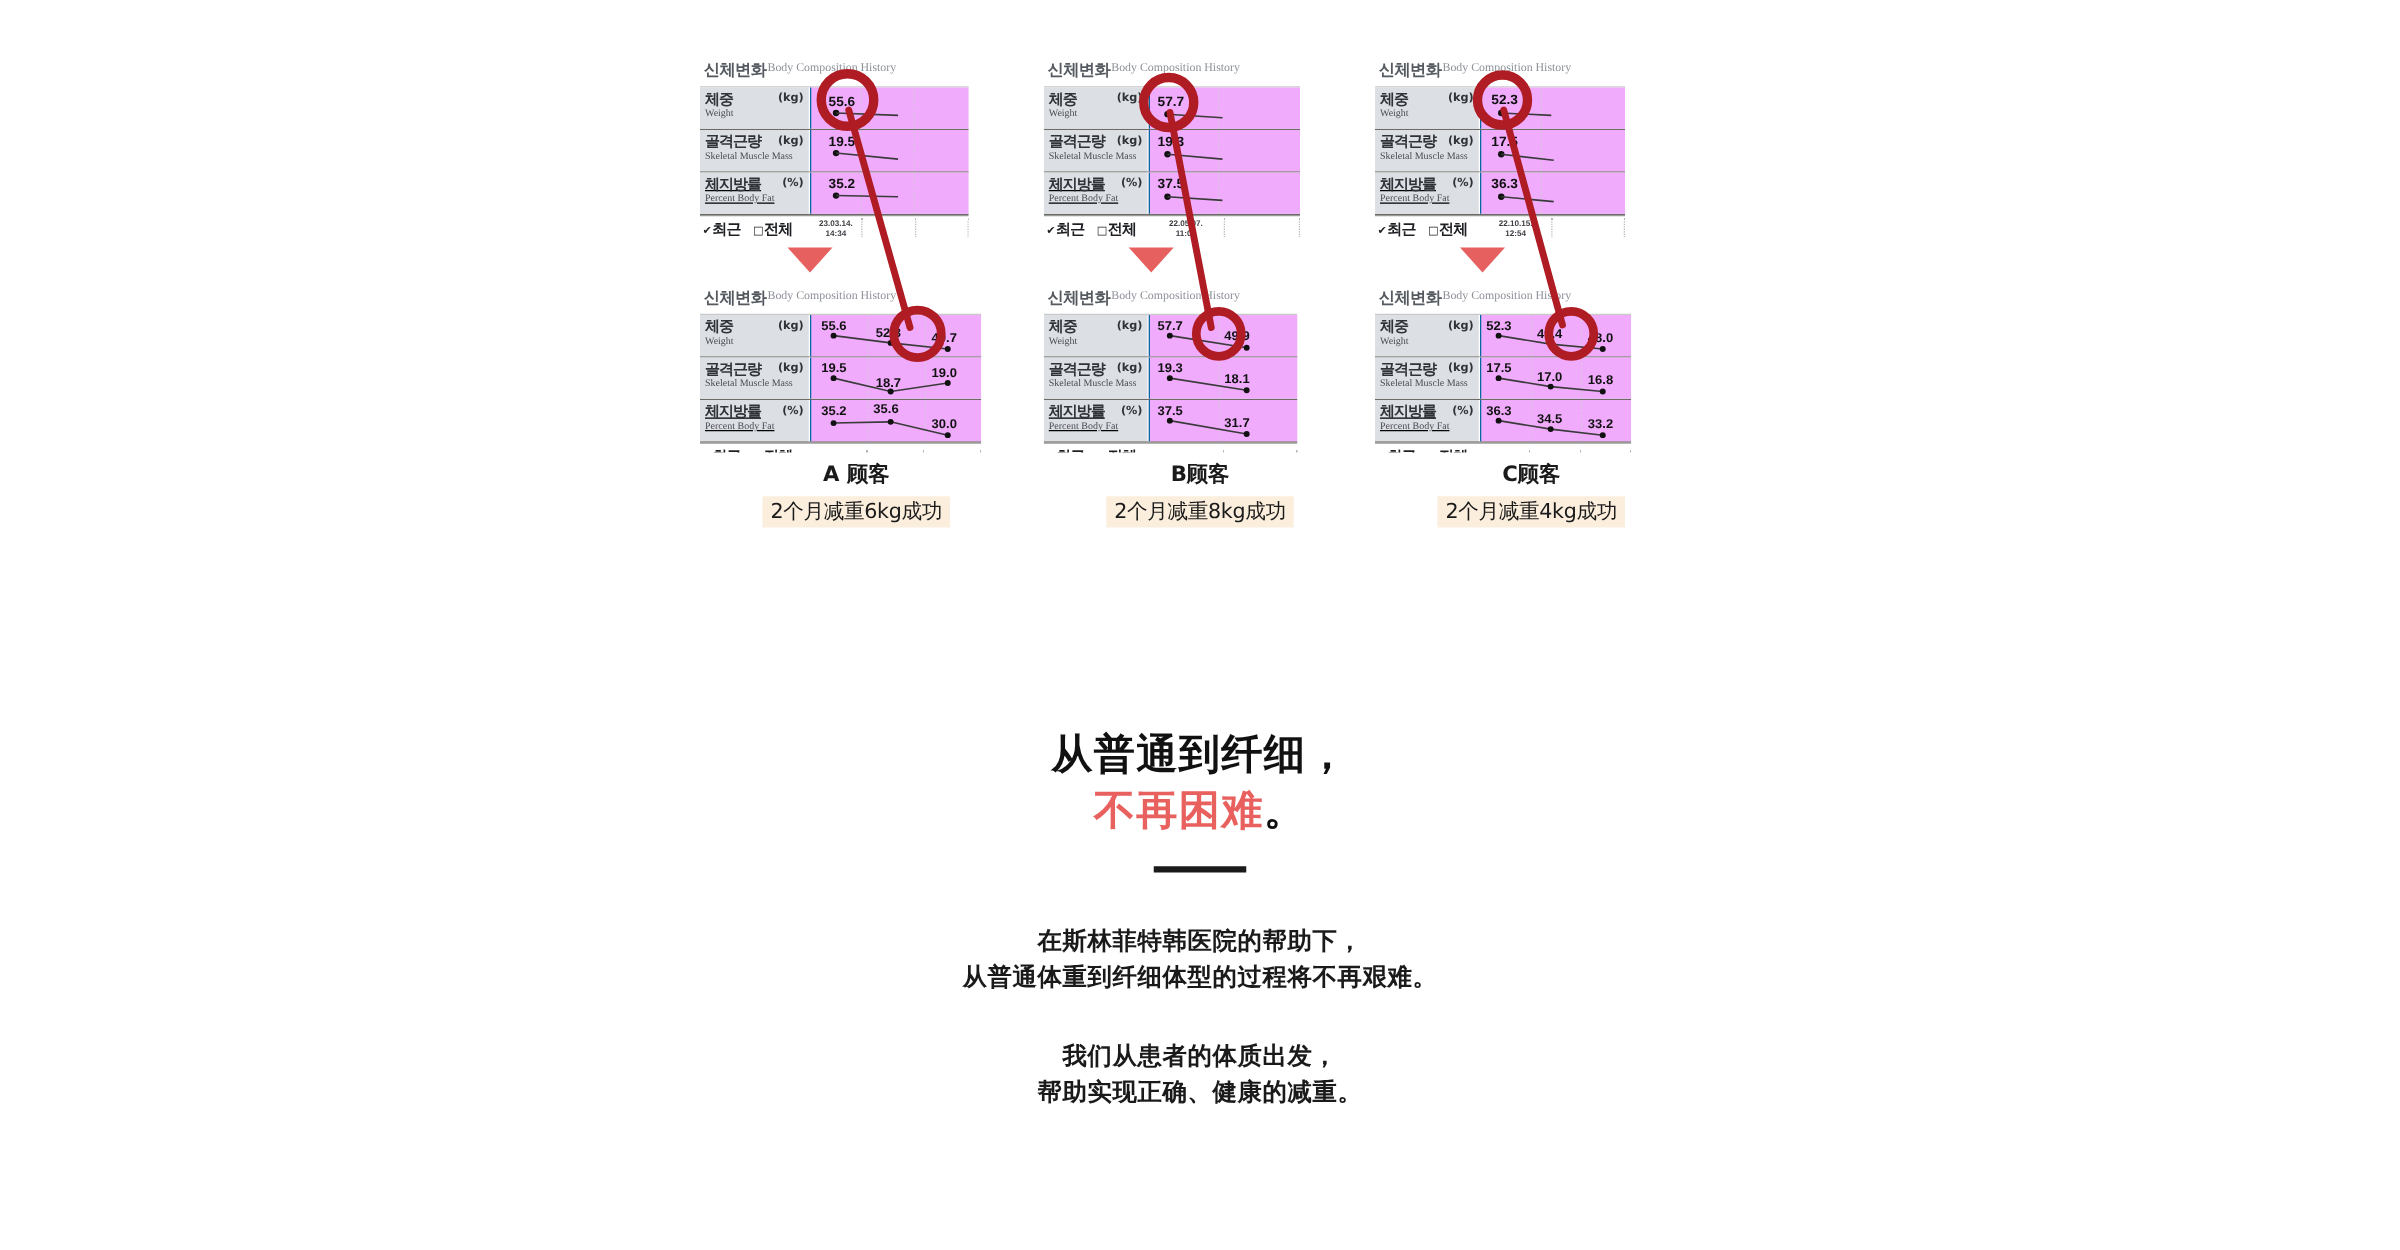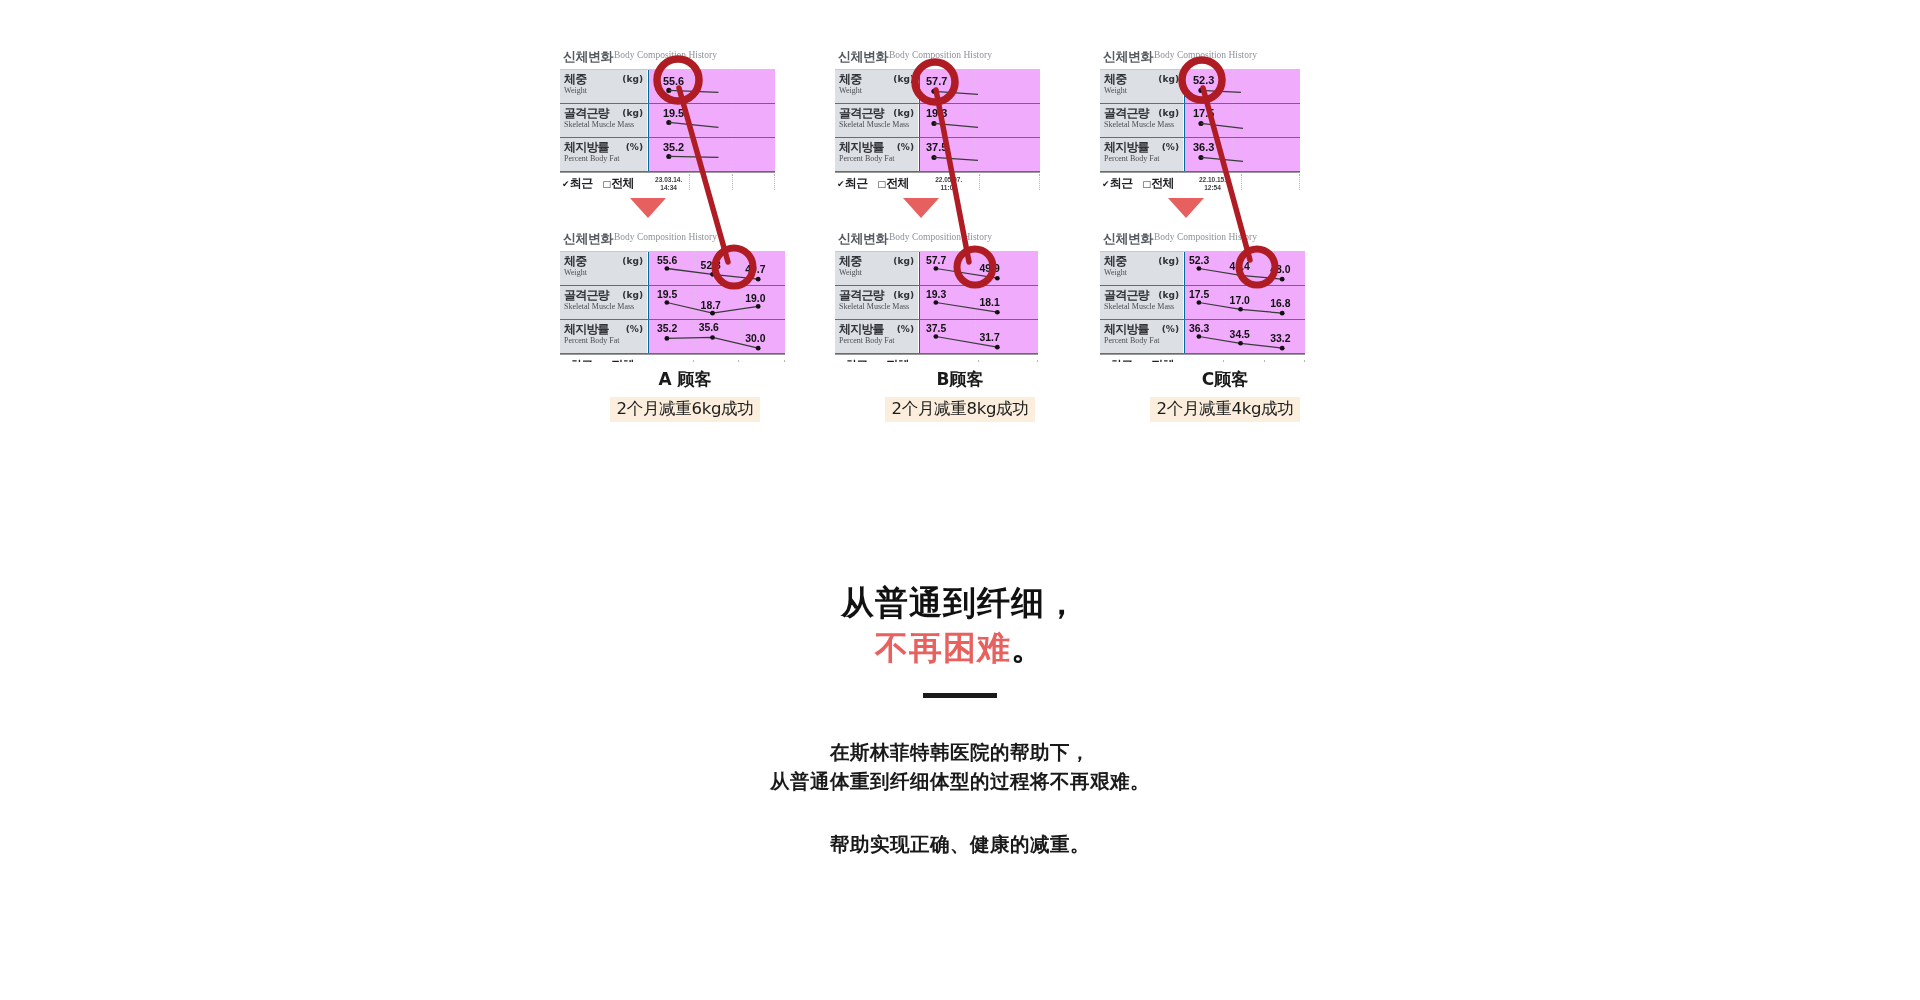--- a/index.html
+++ b/index.html
@@ -54,21 +54,21 @@
     font-size: 9.5px; color: #8d9198; line-height: 11px;
     white-space: nowrap;
   }
 
   .rows { position: relative; }
   .row {
     display: flex;
     border-bottom: 1.6px solid #6e6a66;
     height: 34px;
   }
-  .row:last-of-type { border-bottom: 1.6px solid #6e6a66; }
+  .row:last-of-type { border-bottom: 1.6px solid #6e6a66; text-decoration: underline; }
   .rowlabel {
     width: 88px; flex: 0 0 88px;
     background: #dcdfe4;
     position: relative;
     padding: 2px 3px 0 4px;
     border-right: 1px solid #ffffff;
   }
   .case-col.c1 .rowlabel, .case-col.c2 .rowlabel { width: 84px; flex: 0 0 84px; }
   .rowlabel .ko {
     font-family: "DejaVu Sans", sans-serif;
@@ -718,16 +718,17 @@
   </div>
 
   <div class="divider"></div>
 
   <div class="body-block b1">
     <div>在斯林菲特韩医院的帮助下，</div>
     <div>从普通体重到纤细体型的过程将不再艰难。</div>
   </div>
 
   <div class="body-block b2">
+    <div>我们从患者的体质出发，</div>
     <div>帮助实现正确、健康的减重。</div>
   </div>
 
 </div>
 
 </body></html>

